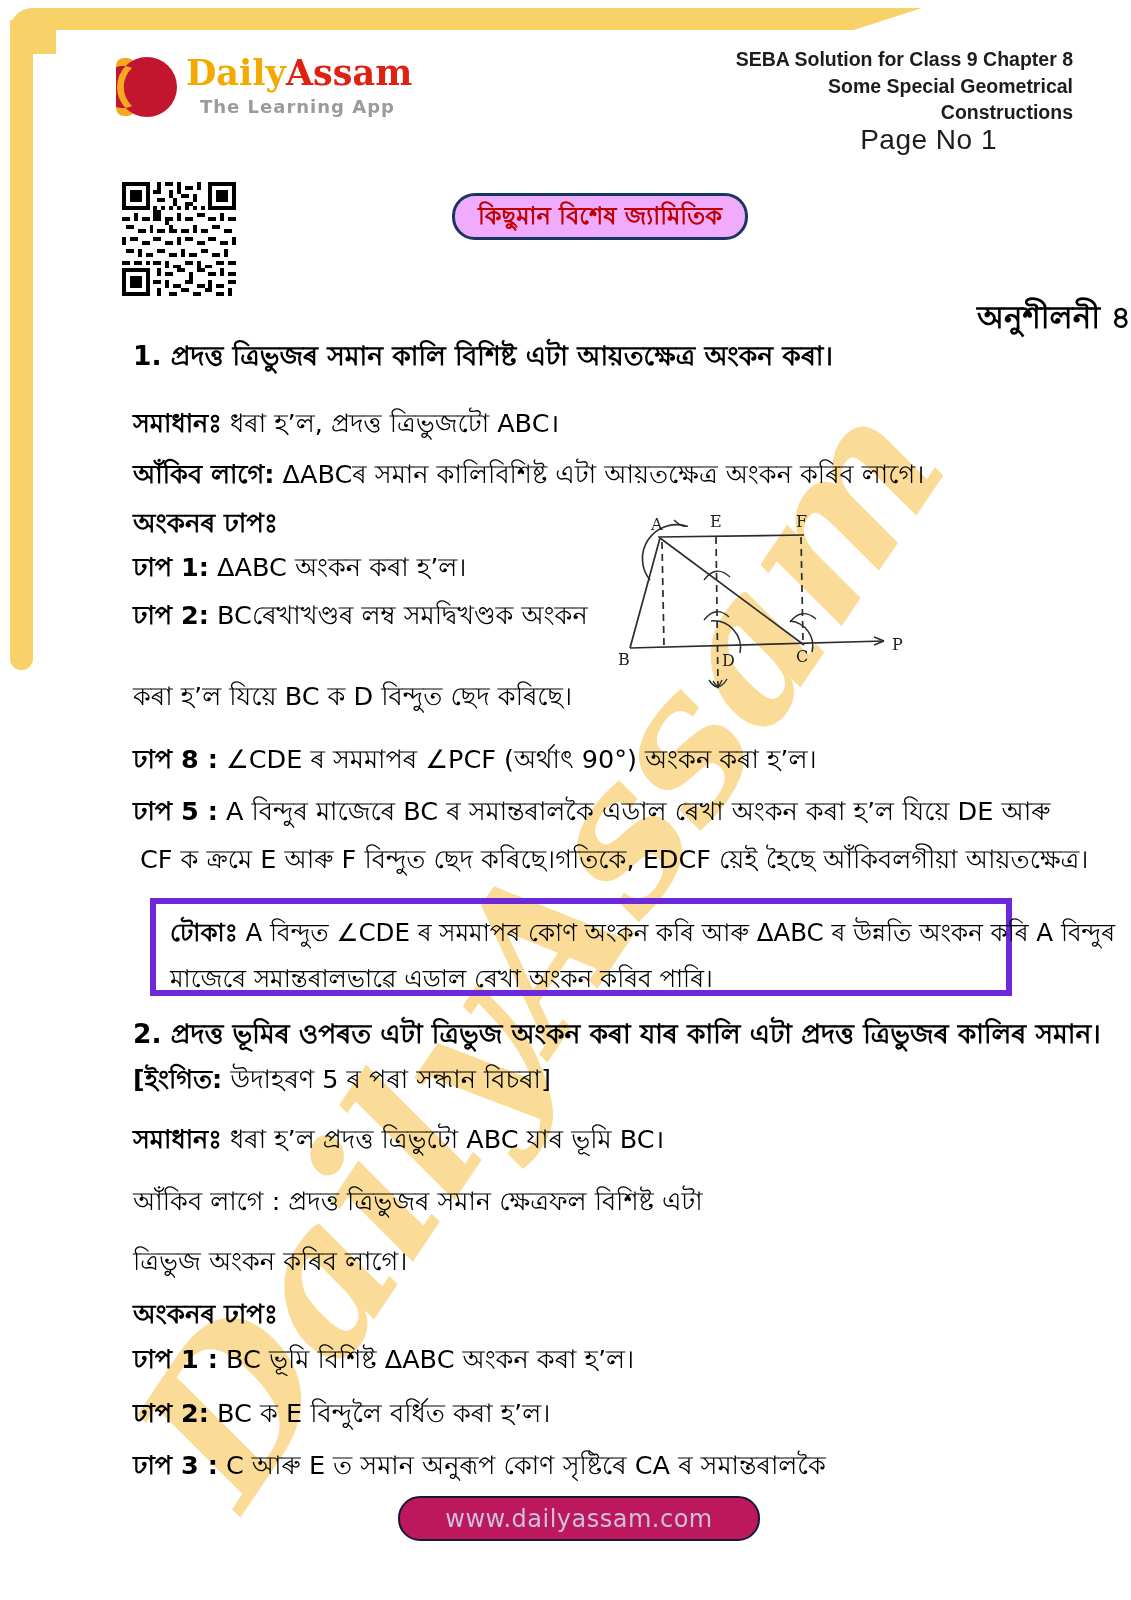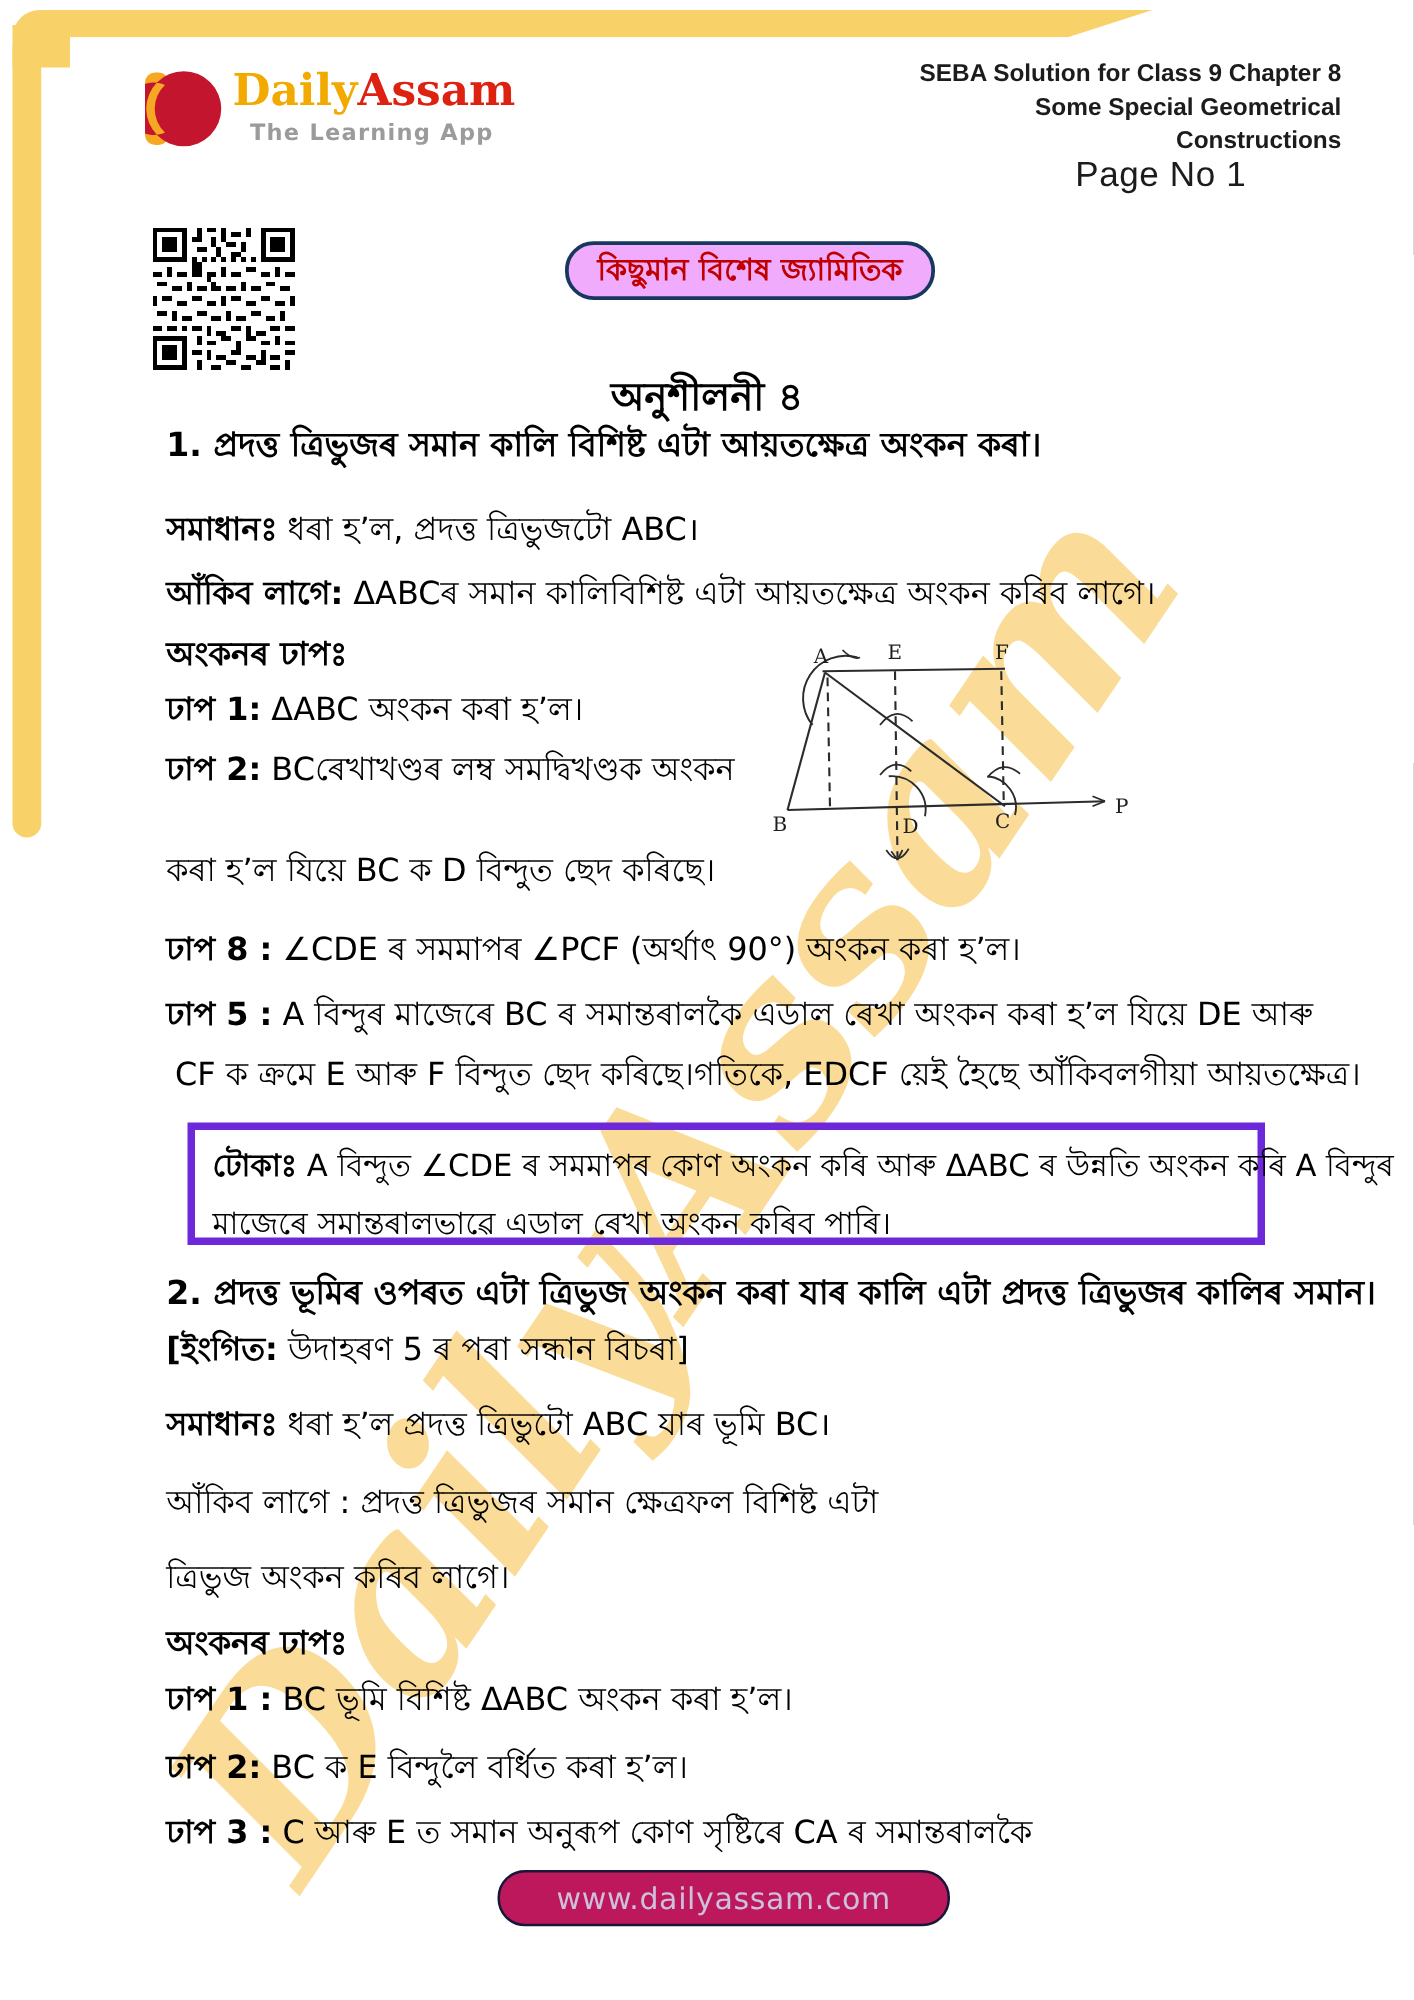--- a/index.html
+++ b/index.html
@@ -49,21 +49,21 @@
   
   .qr { position:absolute; left:122px; top:182px; width:114px; height:114px; }
   
   .badge {
     position:absolute; left:452px; top:193px; width:296px; height:47px;
     background:#f0abfc; border:3.5px solid #17375E; border-radius:23px;
     display:flex; align-items:center; justify-content:center;
     font-size:24px; font-weight:bold; color:#C00000; white-space:nowrap;
   }
   .exercise-heading {
-    position:absolute; left:0; right:0; top:293px; text-align:center;
+    position:absolute; left:0; right:0; top:293px; text-align:right;
     font-size:31px; font-weight:bold; color:#000;
   }
   
   .tline { position:absolute; left:133px; font-size:25.5px; color:#000; white-space:nowrap; }
   .tline b { font-weight:bold; }
   .q-head { font-weight:bold; font-size:26.5px; }
   .steps-heading { font-weight:bold; font-size:26px; }
   
   .note-box {
     position:absolute; left:150px; top:898px; width:862px; height:98px;

